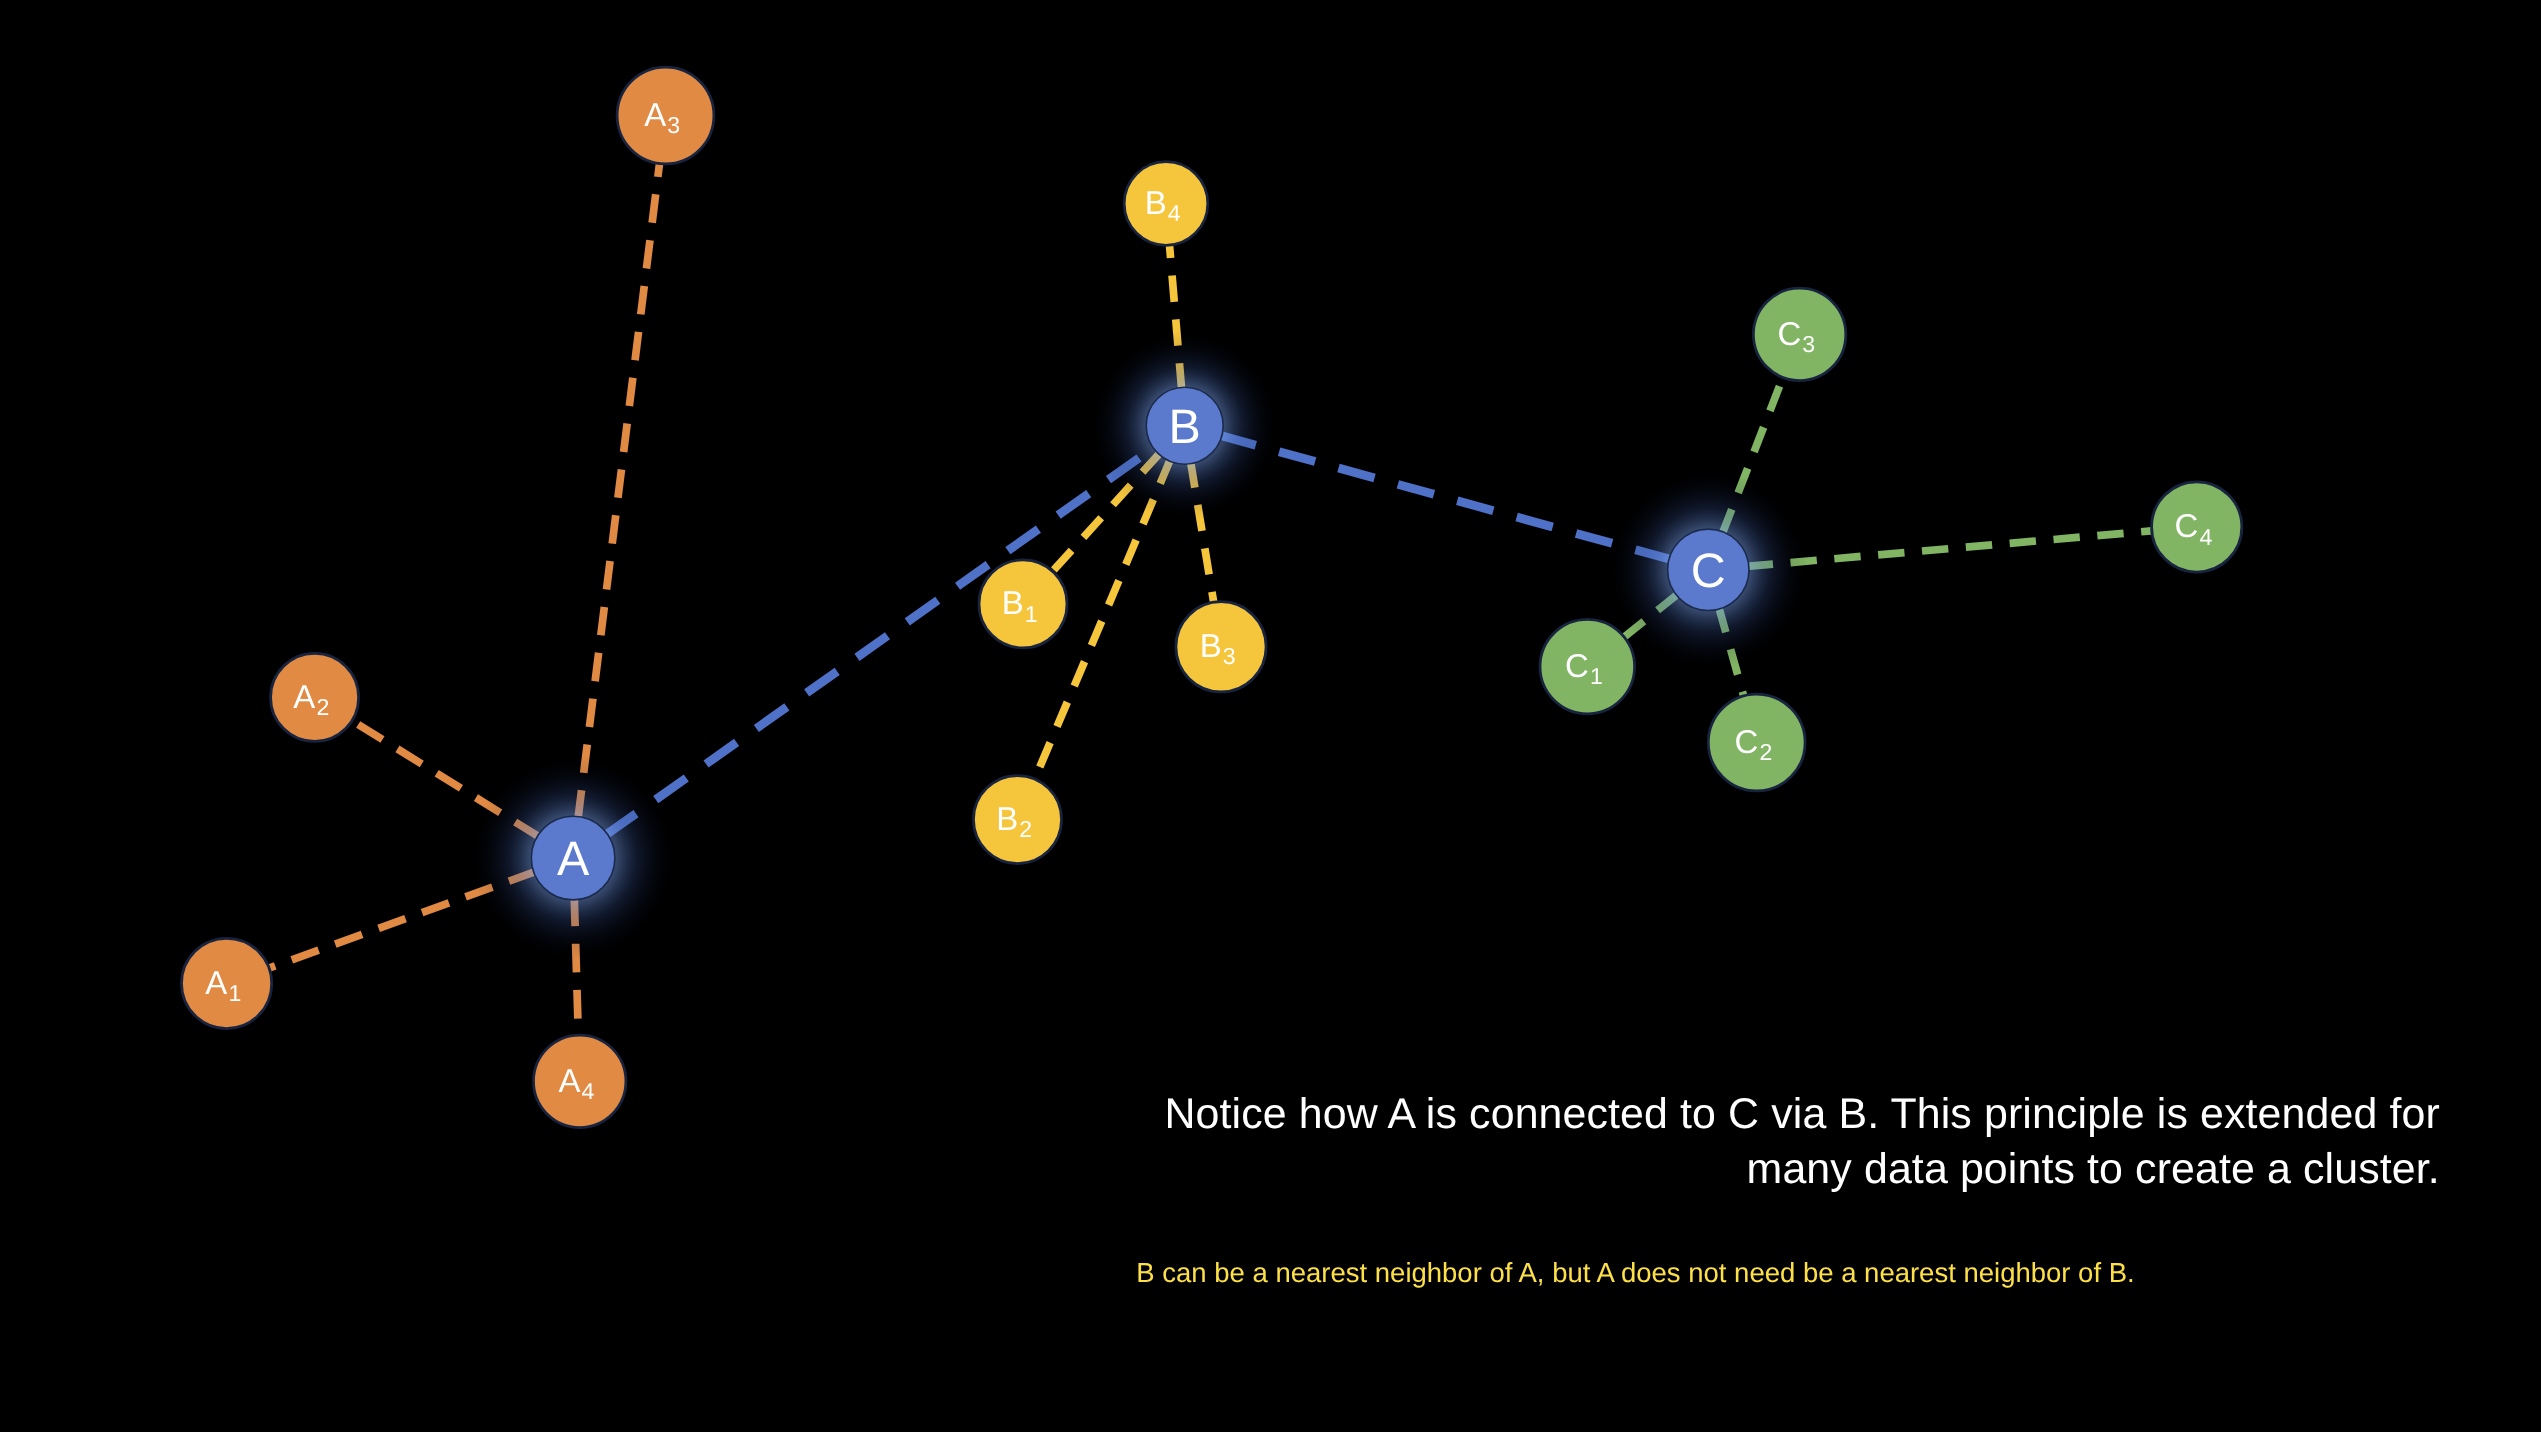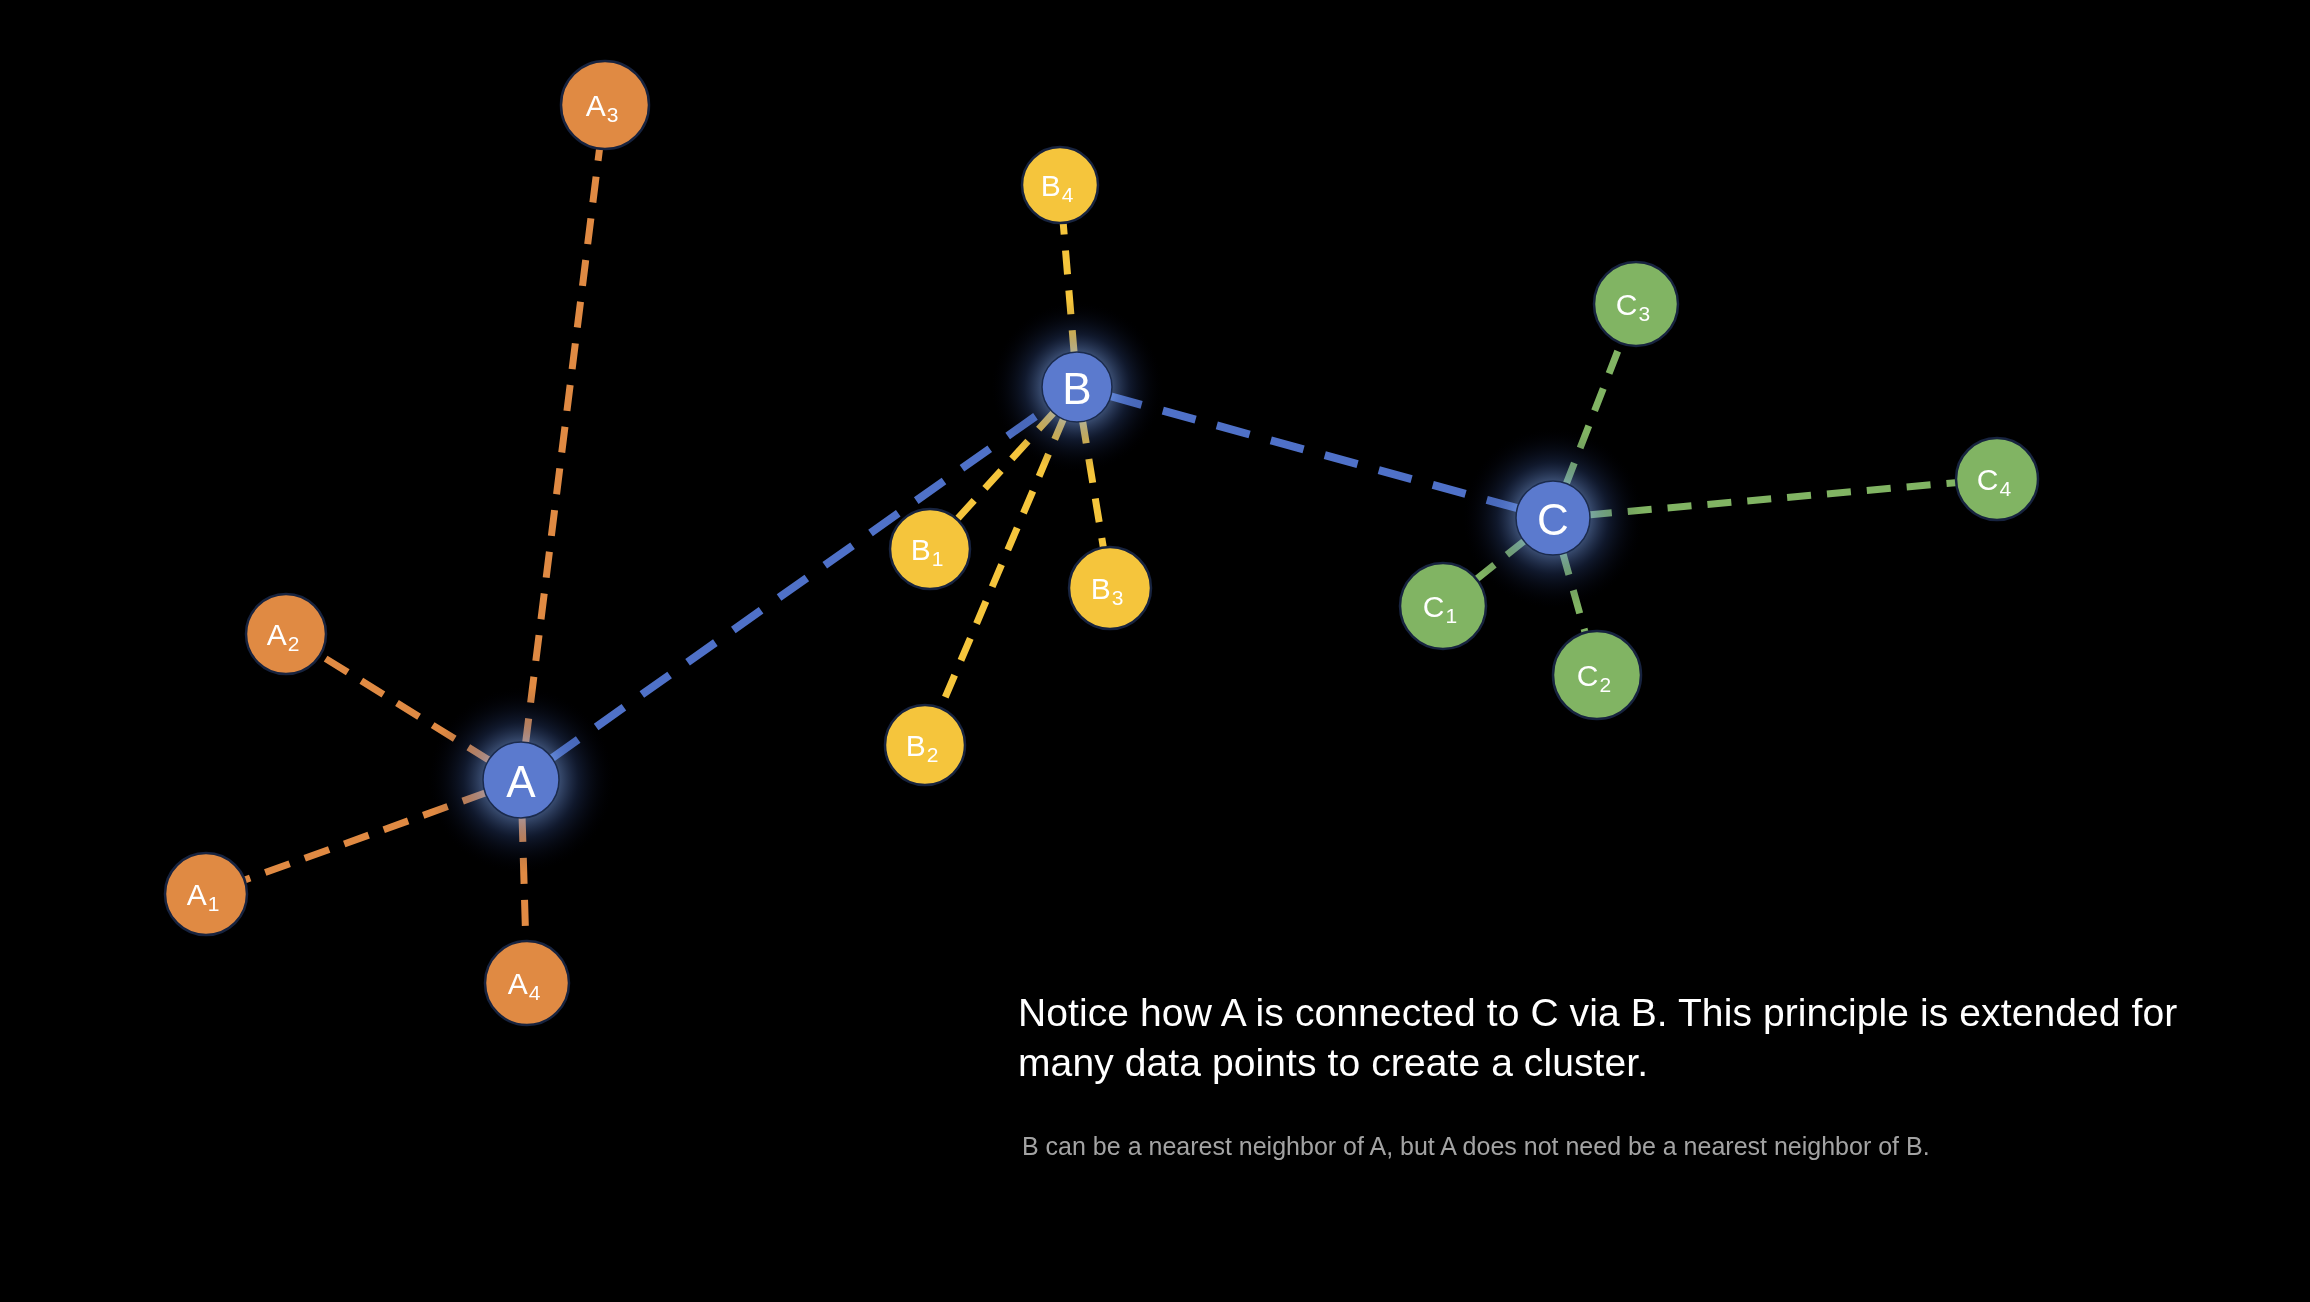--- a/index.html
+++ b/index.html
@@ -53,28 +53,29 @@
   }
   .caption-main {
     color: #ffffff;
     font-family: "Liberation Sans", sans-serif;
     font-size: 39px;
     line-height: 1.27;
     font-weight: 400;
     letter-spacing: 0.1px;
     margin: 0;
     white-space: pre-wrap;
+    text-align: right;
   }
   .caption-sub {
-    color: #a3a3a3;
+    color: #fde047;
     font-family: "Liberation Sans", sans-serif;
     font-size: 25px;
     line-height: 1.33;
     font-weight: 400;
-    margin: 4px;
+    margin: 15px;
     padding-top: 39px;
     white-space: pre-wrap;
   }
 </style>
 </head>
 <body>
 
 <div id="stage">
 
   <svg id="graph-svg" viewBox="0 0 2310 1302">

